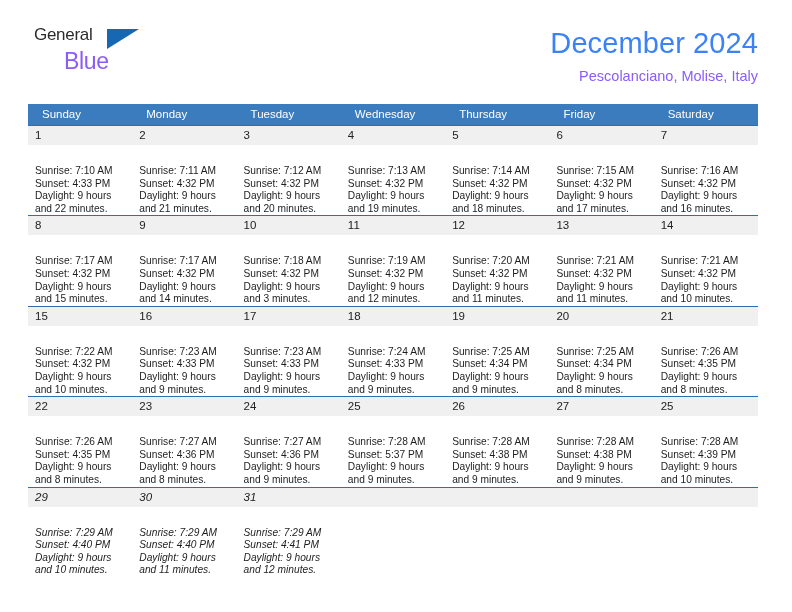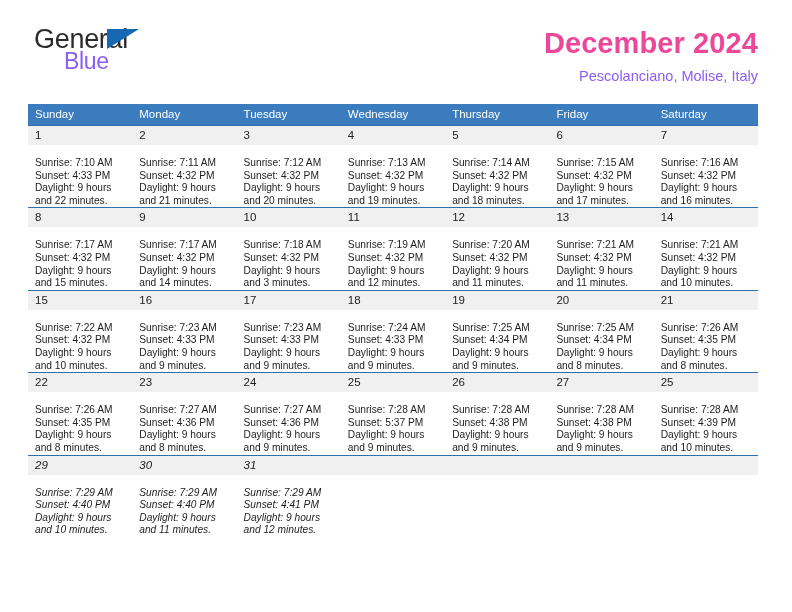--- a/index.html
+++ b/index.html
@@ -36,21 +36,21 @@
   .brand {
     position: relative;
     width: 130px;
     height: 58px;
     flex: none;
   }
   .brand-general {
     position: absolute;
     left: 0;
     top: 0;
-    font-size: 27px;
+    font-size: 17px;
     letter-spacing: -0.3px;
     color: #2b2b2b;
     line-height: 1;
   }
   .brand-tri {
     position: absolute;
     left: 73px;
     top: 3px;
     width: 0;
     height: 0;
@@ -66,22 +66,22 @@
     color: #8b5cf6;
     line-height: 1;
   }
 
   .title-wrap {
     text-align: right;
     padding-top: 2px;
   }
   .cal-title {
     font-size: 29px;
-    font-weight: bold;
-    color: #ec4899;
+    font-weight: normal;
+    color: #3b82f6;
     line-height: 1.1;
     margin: 0;
     letter-spacing: 0.1px;
   }
   .cal-subtitle {
     font-size: 14.5px;
     color: #8b5cf6;
     margin: 9px 0 0 0;
     line-height: 1.1;
   }
@@ -94,21 +94,21 @@
     width: 730px;
     border-collapse: collapse;
     table-layout: fixed;
   }
   .cal th {
     background: #3a7cbe;
     color: #ffffff;
     font-weight: normal;
     font-size: 11.5px;
     text-align: left;
-    padding: 4px 0 4px 7px;
+    padding: 4px 0 4px 14px;
     height: 13px;
     line-height: 13px;
   }
   .cal td {
     vertical-align: top;
     padding: 0;
     border-top: 1.5px solid #2f6fb0;
     height: 76px;
     width: 104.2px;
   }
@@ -120,21 +120,21 @@
     font-size: 11.5px;
     color: #222;
     padding: 3px 0 3px 7px;
     line-height: 13px;
     height: 13px;
   }
   .daynum.empty {
     color: transparent;
   }
   .cellbody {
-    padding: 12px 6px 0 7px;
+    padding: 20px 6px 0 7px;
     font-size: 10.2px;
     line-height: 12.6px;
     color: #1d1d1d;
   }
   .cellbody div { white-space: nowrap; }
   .cal tr.week-row:last-child td { border-bottom: 0; font-style: italic; }
 </style>
 </head>
 <body>
 

